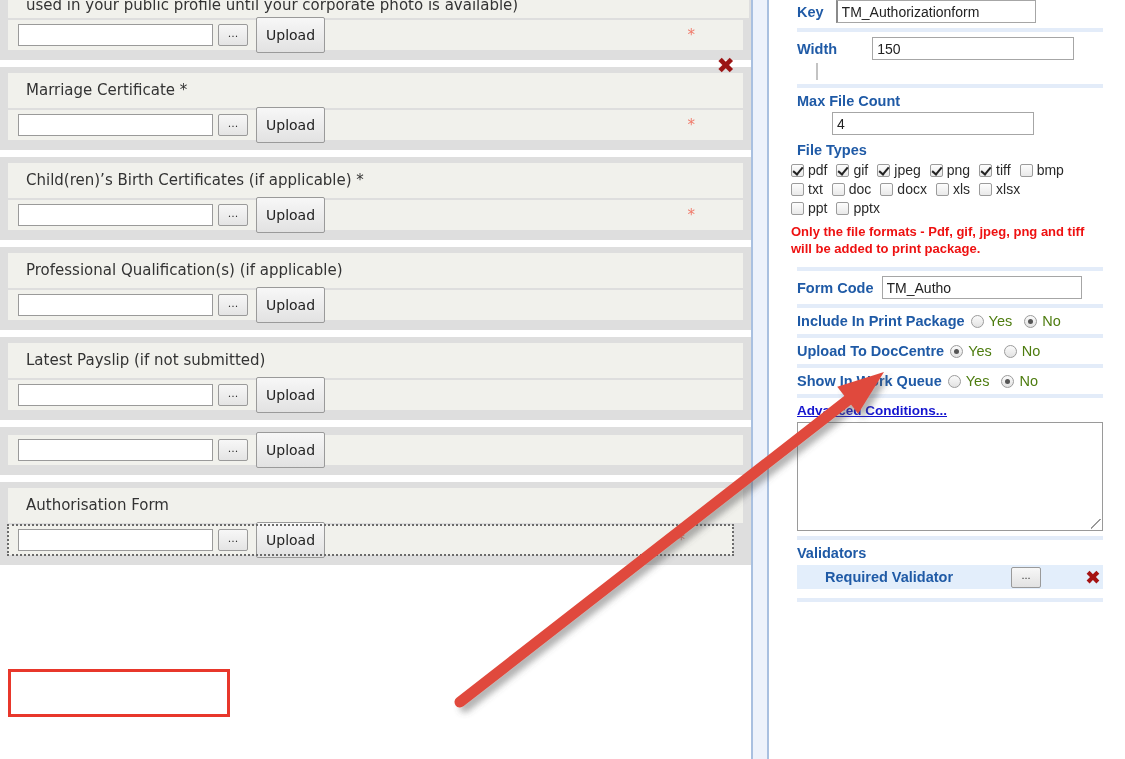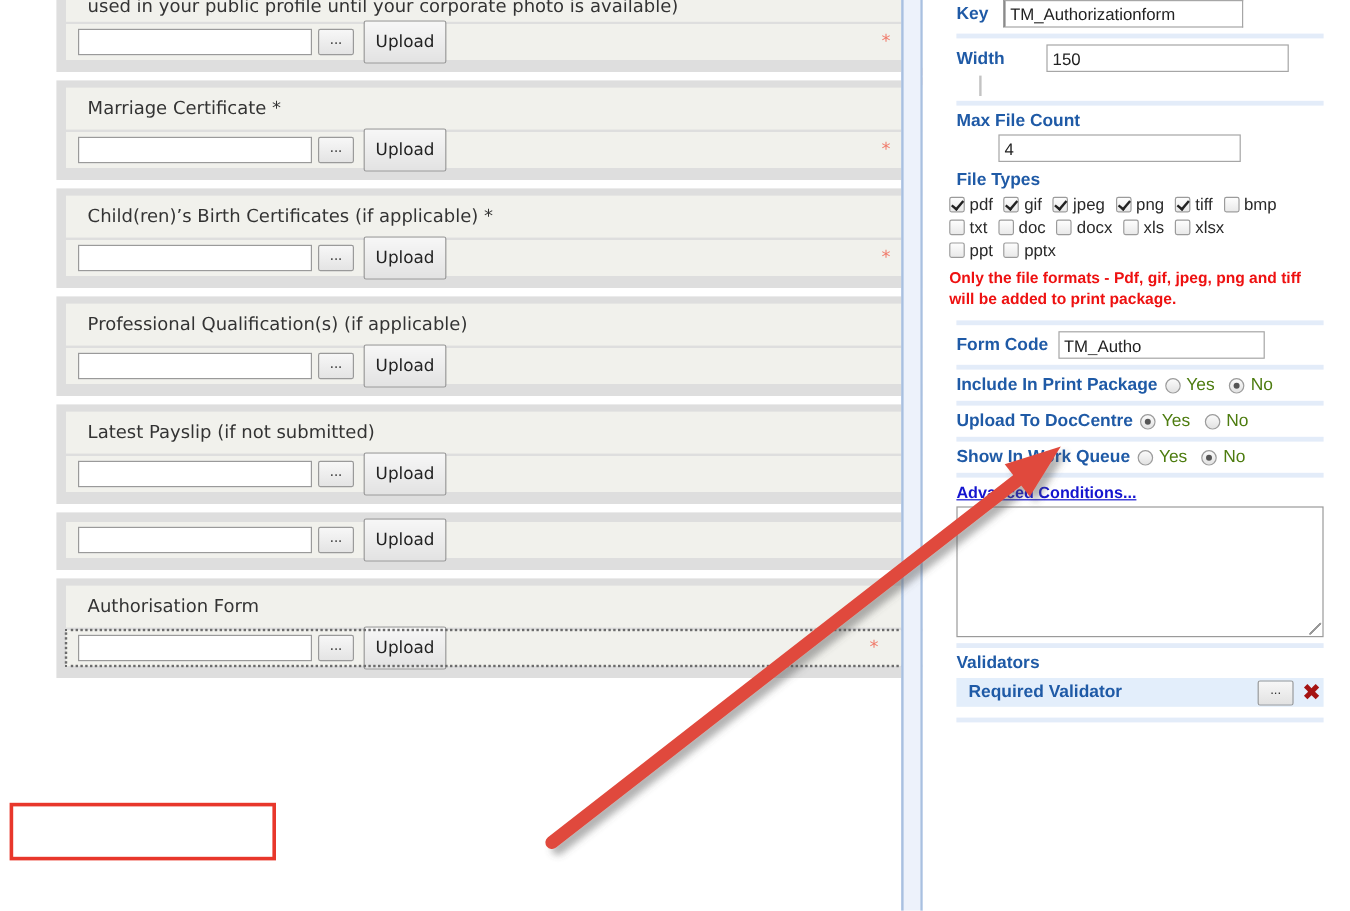--- a/index.html
+++ b/index.html
@@ -6,21 +6,21 @@
   body{
     width:1125px;height:759px;overflow:hidden;position:relative;
     background:#ffffff;
     font-family:"DejaVu Sans", sans-serif;
     font-size:13px;color:#333;
   }
 
   
   #left-pane{
     position:absolute;left:0;top:0;width:751px;height:759px;
-    background:#ffffff;overflow:hidden;padding-left:47px;
+    background:#ffffff;overflow:hidden;
   }
   .doc-card{
     background:#dedede;
     margin:0 0 7px 0;
     padding:6px 8px 10px 8px;
     position:relative;
   }
   .doc-card.first{padding-top:0;margin-top:0;}
   .card-title{
     background:#f1f1ec;
@@ -158,21 +158,21 @@
     border:1px solid #9a9a9a;background:#fff;position:relative;
     box-sizing:border-box;
   }
   .adv-grip{
     position:absolute;right:1px;bottom:1px;width:10px;height:10px;
     background:
       linear-gradient(135deg,transparent 45%,#999 45%,#999 55%,transparent 55%);
   }
   .validator-row{
     margin:4px 22px 0 28px;background:#e3eefb;
-    display:flex;align-items:center;height:24px;padding-left:10px;
+    display:flex;align-items:center;height:24px;padding-left:28px;gap:37px;
   }
   .validator-name{
     color:#1f5aa6;font-weight:bold;font-size:14.5px;flex:1;
     font-family:"Liberation Sans",sans-serif;
   }
   .btn-sm-dots{
     width:30px;height:21px;box-sizing:border-box;
     border:1px solid #9a9a9a;border-radius:2px;
     background:linear-gradient(to bottom,#f7f7f7,#e2e2e2);
     font-size:11px;color:#333;line-height:8px;padding-bottom:5px;cursor:pointer;
@@ -357,21 +357,21 @@
           <span class="cbx"></span>
           <span class="cb-label">pptx</span>
         </label>
       </div>
     </div>
   <div class="warn-text">Only the file formats - Pdf, gif, jpeg, png and tiff will be added to print package.</div>
   <div class="prop-sep" style="margin-top:10px;"></div>
 
   <div class="prop-row inline">
     <span class="plabel">Form Code</span>
-    <input class="pinput" style="width: 172px; margin-left: 8px;" value="TM_Autho">
+    <input class="pinput" style="width: 200px; margin-left: 8px;" value="TM_Autho">
   </div>
   <div class="prop-sep"></div>
 
   <div class="radio-row">
     <span class="plabel">Include In Print Package</span>
     <span class="spacer-sm"></span>
     <span class="rdo" id="ipp-yes"></span>
     <span class="rdo-label">Yes</span>
     <span class="rdo on" id="ipp-no"></span>
     <span class="rdo-label">No</span>

